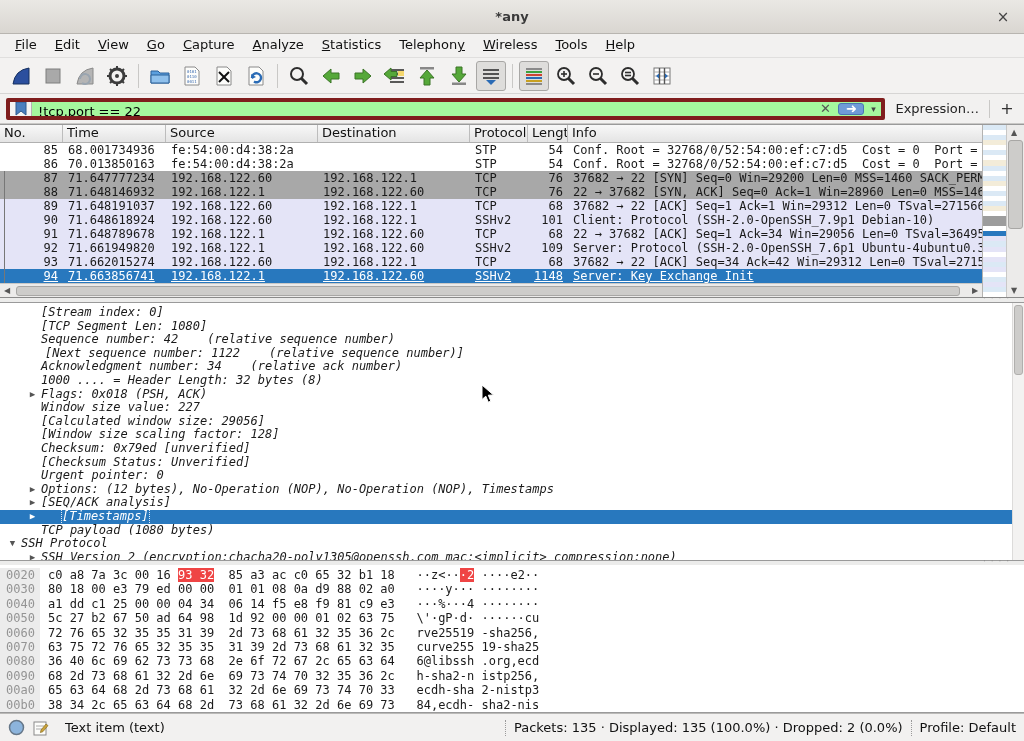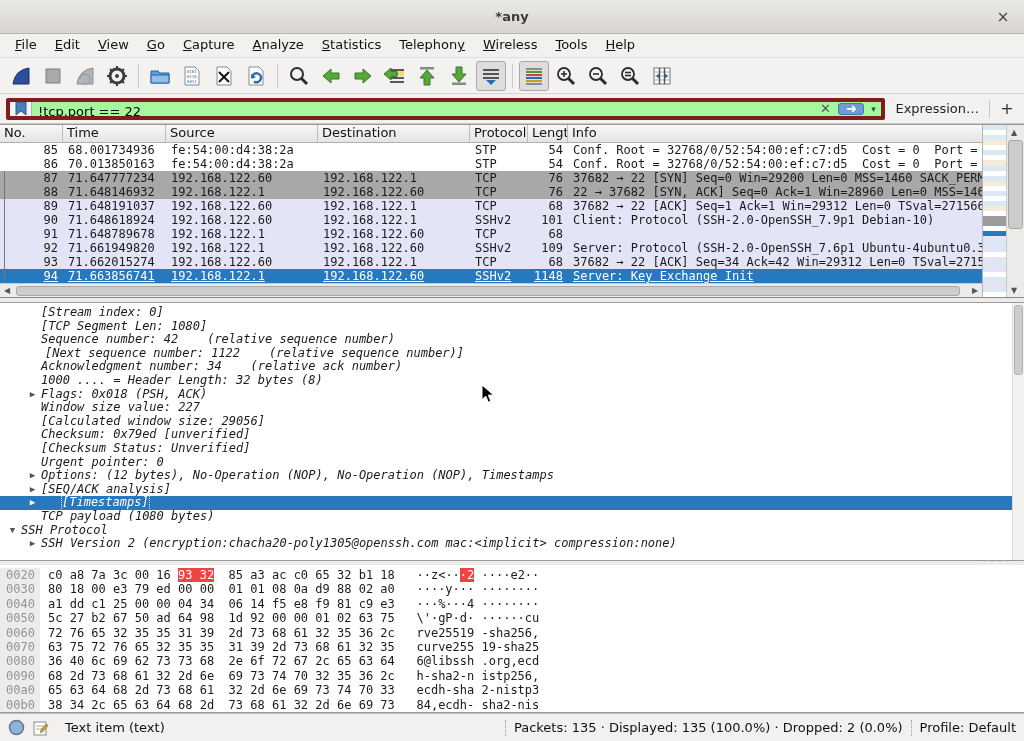--- a/index.html
+++ b/index.html
@@ -380,20 +380,21 @@
             <div class="rc rc-info">Client: Protocol (SSH-2.0-OpenSSH_7.9p1 Debian-10)</div>
           </div>
           <div class="plrow r-lav">
             <div class="rc rc-gut mark"></div>
             <div class="rc rc-no">91</div>
             <div class="rc rc-time">71.648789678</div>
             <div class="rc rc-src">192.168.122.1</div>
             <div class="rc rc-dst">192.168.122.60</div>
             <div class="rc rc-proto">TCP</div>
             <div class="rc rc-len">68</div>
+            <div class="rc rc-info">22 → 37682 [ACK] Seq=1 Ack=34 Win=29056 Len=0 TSval=36495</div>
           </div>
           <div class="plrow r-lav">
             <div class="rc rc-gut mark"></div>
             <div class="rc rc-no">92</div>
             <div class="rc rc-time">71.661949820</div>
             <div class="rc rc-src">192.168.122.1</div>
             <div class="rc rc-dst">192.168.122.60</div>
             <div class="rc rc-proto">SSHv2</div>
             <div class="rc rc-len">109</div>
             <div class="rc rc-info">Server: Protocol (SSH-2.0-OpenSSH_7.6p1 Ubuntu-4ubuntu0.3</div>
@@ -477,20 +478,21 @@
   <div class="details-pane" id="details-pane">
     <div class="dline" style="padding-left: 24px;"><span class="arrow"></span><span class="dtext">[Stream index: 0]</span></div>
       <div class="dline" style="padding-left: 24px;"><span class="arrow"></span><span class="dtext">[TCP Segment Len: 1080]</span></div>
       <div class="dline" style="padding-left: 24px;"><span class="arrow"></span><span class="dtext">Sequence number: 42    (relative sequence number)</span></div>
       <div class="dline" style="padding-left: 28px;"><span class="arrow"></span><span class="dtext">[Next sequence number: 1122    (relative sequence number)]</span></div>
       <div class="dline" style="padding-left: 24px;"><span class="arrow"></span><span class="dtext">Acknowledgment number: 34    (relative ack number)</span></div>
       <div class="dline" style="padding-left: 24px;"><span class="arrow"></span><span class="dtext">1000 .... = Header Length: 32 bytes (8)</span></div>
       <div class="dline" style="padding-left: 24px;"><span class="arrow">▶</span><span class="dtext">Flags: 0x018 (PSH, ACK)</span></div>
       <div class="dline" style="padding-left: 24px;"><span class="arrow"></span><span class="dtext">Window size value: 227</span></div>
       <div class="dline" style="padding-left: 24px;"><span class="arrow"></span><span class="dtext">[Calculated window size: 29056]</span></div>
+      <div class="dline" style="padding-left: 24px;"><span class="arrow"></span><span class="dtext">[Window size scaling factor: 128]</span></div>
       <div class="dline" style="padding-left: 24px;"><span class="arrow"></span><span class="dtext">Checksum: 0x79ed [unverified]</span></div>
       <div class="dline" style="padding-left: 24px;"><span class="arrow"></span><span class="dtext">[Checksum Status: Unverified]</span></div>
       <div class="dline" style="padding-left: 24px;"><span class="arrow"></span><span class="dtext">Urgent pointer: 0</span></div>
       <div class="dline" style="padding-left: 24px;"><span class="arrow">▶</span><span class="dtext">Options: (12 bytes), No-Operation (NOP), No-Operation (NOP), Timestamps</span></div>
       <div class="dline" style="padding-left: 24px;"><span class="arrow">▶</span><span class="dtext">[SEQ/ACK analysis]</span></div>
       <div class="dline sel" style="padding-left: 24px;"><span class="arrow">▶</span><span class="dtext">[Timestamps]</span></div>
       <div class="dline" style="padding-left: 24px;"><span class="arrow"></span><span class="dtext">TCP payload (1080 bytes)</span></div>
       <div class="dline" style="padding-left: 4px;"><span class="arrow">▼</span><span class="dtext">SSH Protocol</span></div>
       <div class="dline" style="padding-left: 24px;"><span class="arrow">▶</span><span class="dtext">SSH Version 2 (encryption:chacha20-poly1305@openssh.com mac:&lt;implicit&gt; compression:none)</span></div>
       <div class="details-vscroll">

